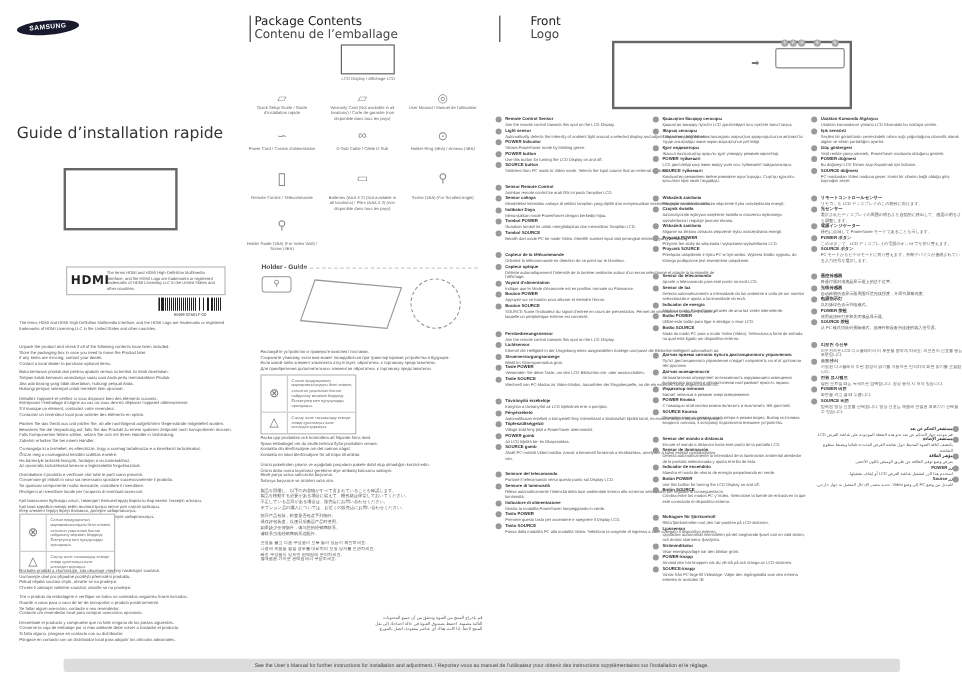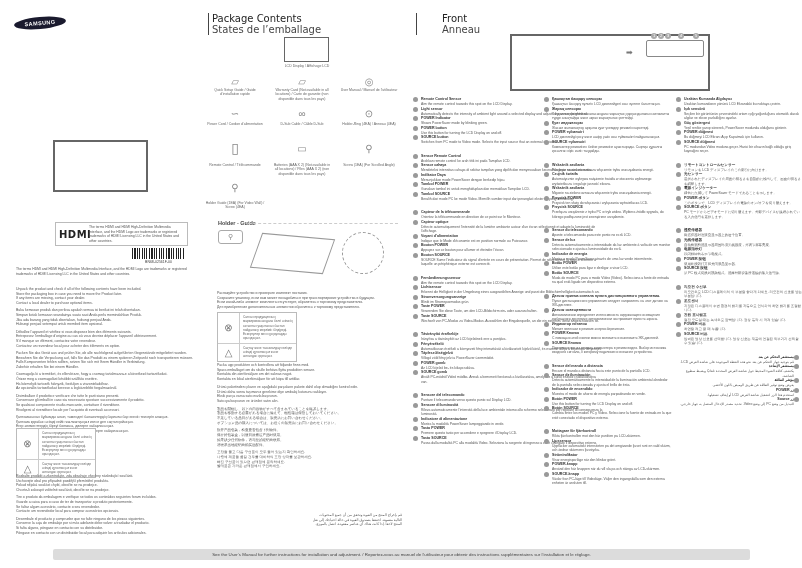--- a/index.html
+++ b/index.html
@@ -63,20 +63,21 @@
   .fi-title { font-size: 3.6px; font-weight: bold; color: #333; line-height: 5px; }
   .fi-desc { font-size: 3.4px; color: #555; line-height: 4.5px; }
 
   .footer-bar { position: absolute; left: 53px; top: 549px; width: 697px; height: 11px; background: #dcdcdc; border-radius: 2px; font-size: 4.4px; color: #444; text-align: center; line-height: 11px; }
 </style>
 </head>
 <body>
 
 <div class="col col1">
   <div class="logo">SAMSUNG</div>
+  <div class="title-sub">Guide d’installation rapide</div>
   <div class="hero-display"></div>
 
   <div class="hdmi-box">
     <div class="hdmi-logo">HDMI</div>
     <div class="hdmi-text">The terms HDMI and HDMI High-Definition Multimedia Interface, and the HDMI Logo are trademarks or registered trademarks of HDMI Licensing LLC in the United States and other countries.</div>
   </div>
   <div class="barcode"></div>
   <div class="barcode-num">BN68-02561F-00</div>
 
   <div class="small-note" style="top:267px;">The terms HDMI and HDMI High-Definition Multimedia Interface, and the HDMI Logo are trademarks or registered trademarks of HDMI Licensing LLC in the United States and other countries.</div>
@@ -145,21 +146,21 @@
       <p>Conserve la caja de embalaje por si más adelante debe volver a trasladar el producto.</p>
       <p>Si falta alguno, póngase en contacto con su distribuidor.</p>
       <p>Póngase en contacto con un distribuidor local para adquirir los artículos adicionales.</p>
       <div class="para-gap" style="height: 2.5px;"></div>
     </div>
 </div>
 
 <div class="col col2">
   <div class="section-head" style="left:6px; top:13px;">
     <div class="h1">Package Contents</div>
-    <div class="h2">States de l’emballage</div>
+    <div class="h2">Contenu de l’emballage</div>
   </div>
 
   <div class="pkg-display"></div>
   <div class="pkg-cap" style="left:75px; top:64px;">LCD Display / Affichage LCD</div>
 
   <div class="pkg-icon" style="left:23px; top:76px;">▱</div>
   <div class="pkg-cap" style="left:3px; top:88px;">Quick Setup Guide / Guide d’installation rapide</div>
   <div class="pkg-icon" style="left:90px; top:76px;">▱</div>
   <div class="pkg-cap" style="left:70px; top:88px;">Warranty Card (Not available in all locations) / Carte de garantie (non disponible dans tous les pays)</div>
   <div class="pkg-icon" style="left:157px; top:76px;">◎</div>
@@ -234,21 +235,21 @@
     </div>
 
   <div class="para-block" style="left:110px; top:513px; width:90px; text-align:right; direction:rtl;">
     <p>قم بإخراج المنتج من العبوة وتحقق من أن جميع المحتويات التالية مضمنة. احتفظ بصندوق العبوة في حالة احتياجك إلى نقل المنتج لاحقاً. إذا كانت هناك أي عناصر مفقودة، اتصل بالموزع.</p>
   </div>
 </div>
 
 <div class="col col3">
   <div class="section-head" style="left:6px; top:13px;padding-left:25px;">
     <div class="h1">Front</div>
-    <div class="h2">Anneau</div>
+    <div class="h2">Logo</div>
   </div>
 
   <div class="front-display"></div>
   <div class="front-arrow">➡</div>
   <div class="front-panel">
     <div class="front-num" style="left:4px; top:-8px;">1</div>
     <div class="front-num" style="left:11px; top:-8px;">2</div>
     <div class="front-num" style="left:18px; top:-8px;">3</div>
     <div class="front-num" style="left:31px; top:-8px;">4</div>
     <div class="front-num" style="left:46px; top:-8px;">5</div>

